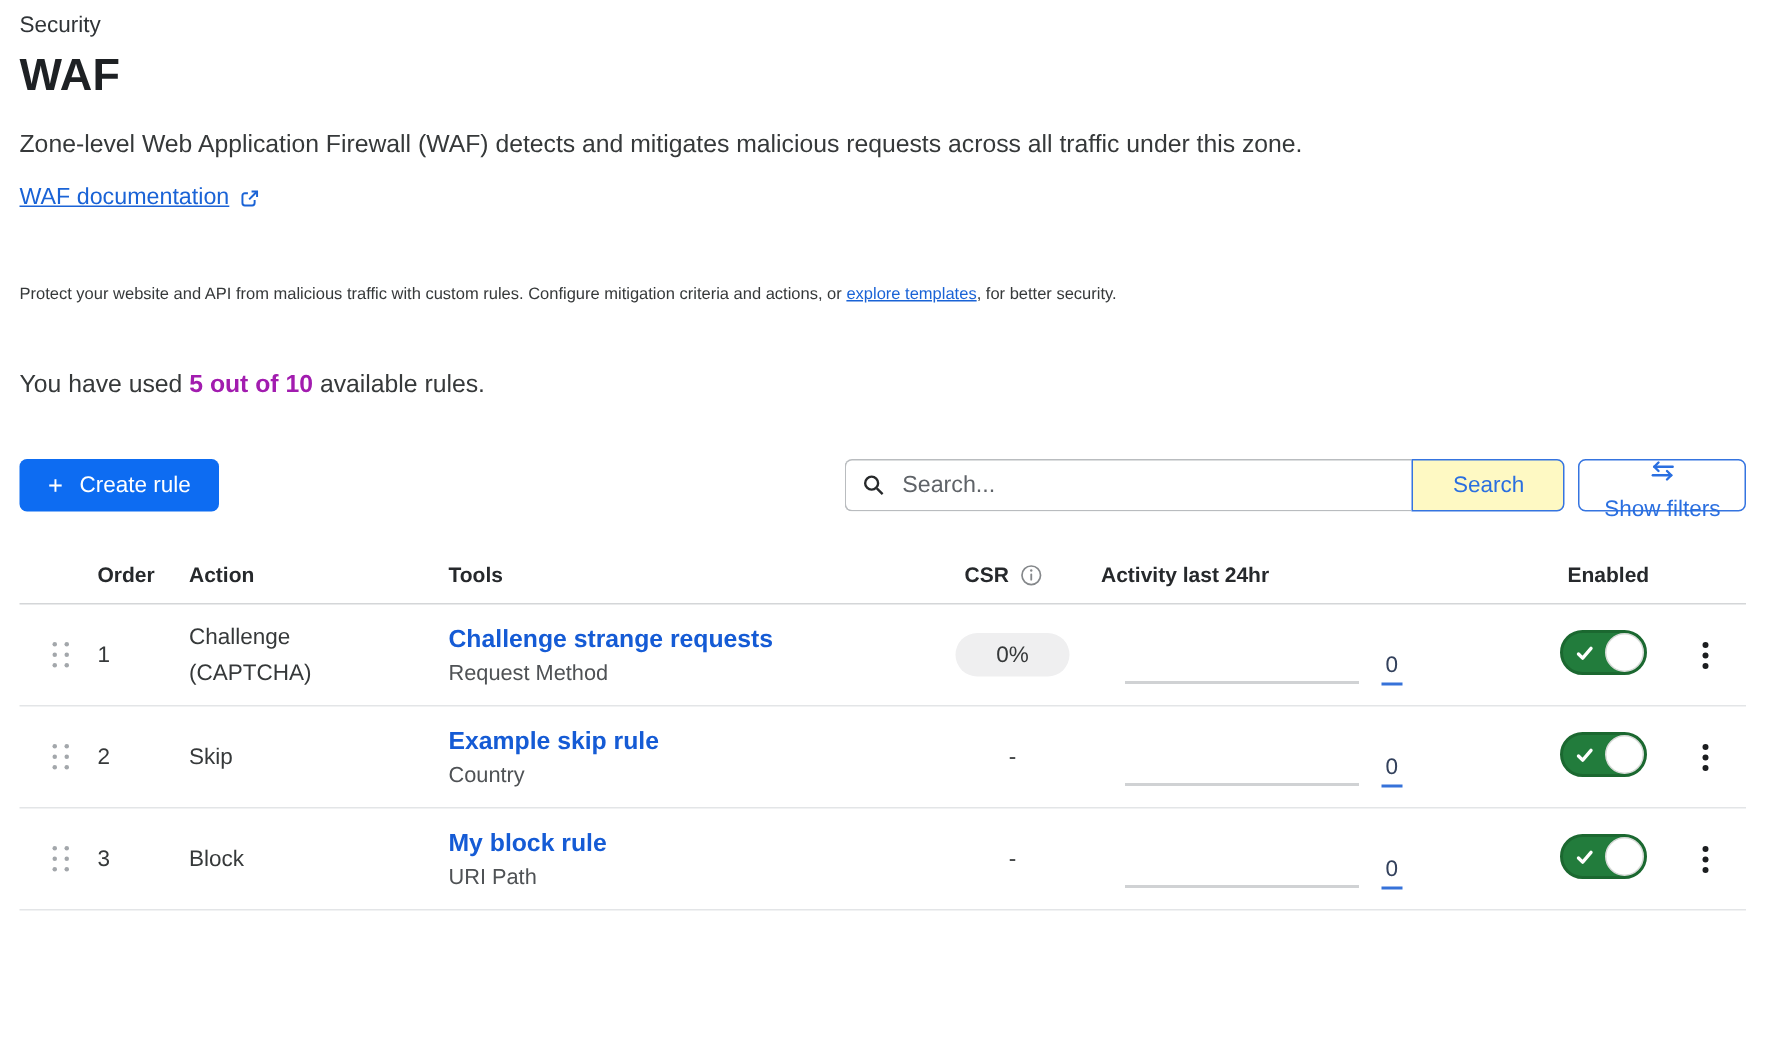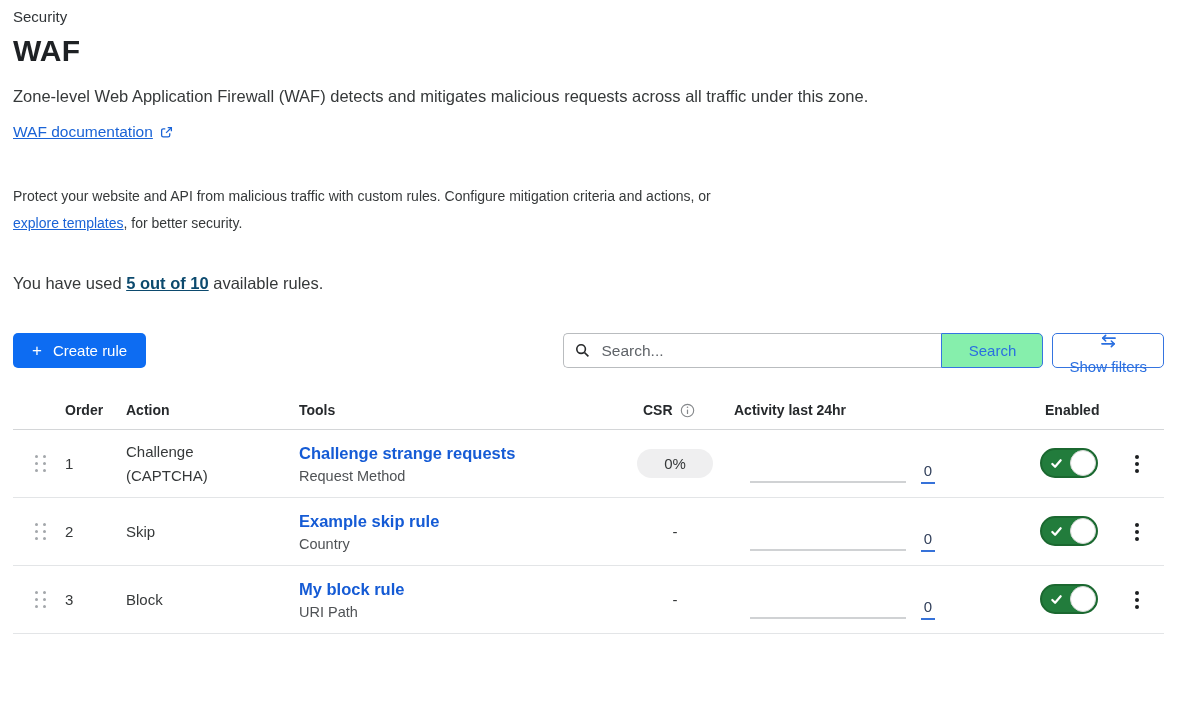--- a/index.html
+++ b/index.html
@@ -20,40 +20,40 @@
     font-size: 15.5px; text-decoration: underline; cursor: pointer; }
   .doc-link svg { flex: 0 0 auto; }
 
   
   .tabs { display: flex; border-bottom: 1px solid #d9dbdd; margin-top: 36px; }
   .tab { font-size: 16px; color: #3c3f42; padding-bottom: 13px; margin-right: 39px; cursor: pointer; }
   .tab.active { font-weight: 700; color: #26292c; padding-bottom: 10px;
     border-bottom: 3px solid var(--tab-underline, #0f5fcb); margin-bottom: -1px; }
 
   
-  .intro { font-size: 14px; line-height: 27px; max-width: 738px; margin: 42px 0 0 0; }
+  .intro { font-size: 11px; line-height: 27px; max-width: 738px; margin: 42px 0 0 0; }
   .inline-link { color: var(--link, #1a63d6); text-decoration: underline; cursor: pointer; }
 
   .usage { margin-top: 37px; font-size: 16.5px; }
-  .usage b { color: #0c4a6e; text-decoration: underline; }
+  .usage b { color: #a21caf; }
 
   
   .toolbar { margin-top: 40px; display: flex; align-items: center; }
   .btn-create { height: 35px; background: var(--accent, #0d6cf2); color: #fff; border: none;
     border-radius: 5px; padding: 0 19px; font-size: 15px; font-family: inherit;
     display: inline-flex; align-items: center; gap: 11px; cursor: pointer; }
   .btn-create .plus { font-size: 17px; font-weight: 400; line-height: 1; margin-top: -1px; }
   .toolbar-right { margin-left: auto; display: flex; align-items: center; }
   .search-wrap { width: 378px; height: 35px; border: 1px solid #b9bcbf; border-right: none;
     border-radius: 5px 0 0 5px; display: flex; align-items: center; padding: 0 11px; background: #fff; }
   .search-wrap svg { flex: 0 0 auto; margin-right: 9px; }
   .search-wrap input { border: none; outline: none; width: 100%; font-size: 15.5px;
     font-family: inherit; color: #36393a; background: transparent; }
   .search-wrap input::placeholder { color: #5f6368; }
-  .btn-search { width: 102px; height: 35px; border: 1px solid var(--blue-border, #3574e0); background: #86efac;
+  .btn-search { width: 102px; height: 35px; border: 1px solid var(--blue-border, #3574e0); background: #fef9c3;
     color: var(--blue-text, #2a6fe0); border-radius: 0 5px 5px 0; font-size: 15px; font-family: inherit; cursor: pointer; }
   .btn-filters { margin-left: 9px; height: 35px; border: 1px solid var(--blue-border, #3574e0); background: #fff;
     color: var(--blue-text, #2a6fe0); border-radius: 5px; padding: 0 16px; font-size: 15px; font-family: inherit;
     display: inline-flex; align-items: center; gap: 10px; cursor: pointer; flex-direction: column; }
 
   
   .table { margin-top: 29px; }
   .trow { display: grid; grid-template-columns: 52px 61px 173px 331px 90px 215px 95px 80px 1fr;
     align-items: center; }
   .thead { padding: 5px 0 11px 0; border-bottom: 1px solid #d4d6d8; }

